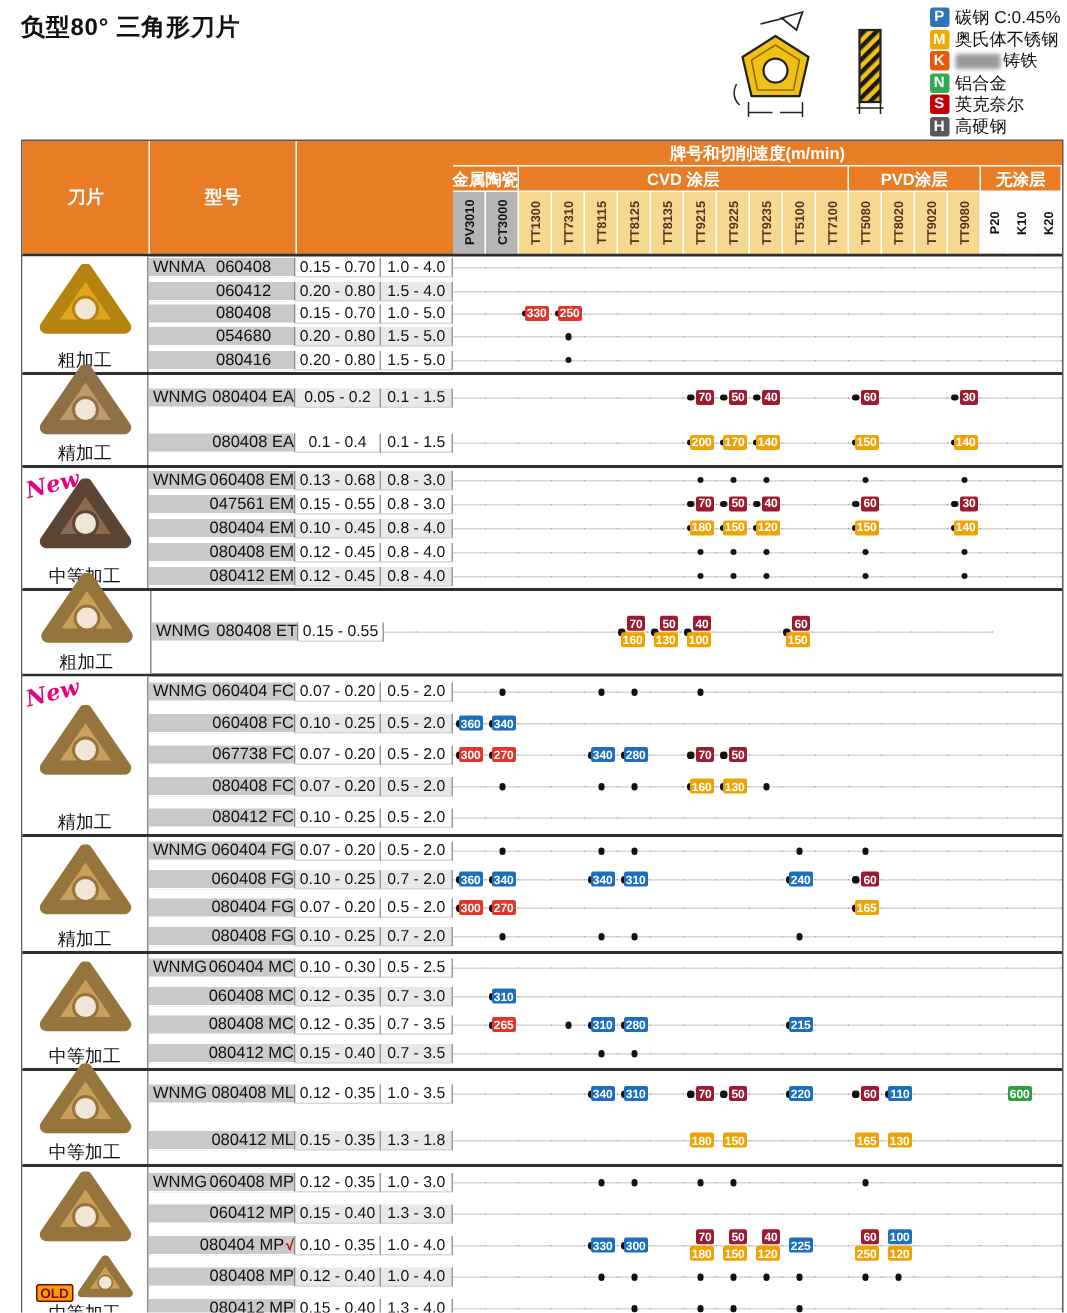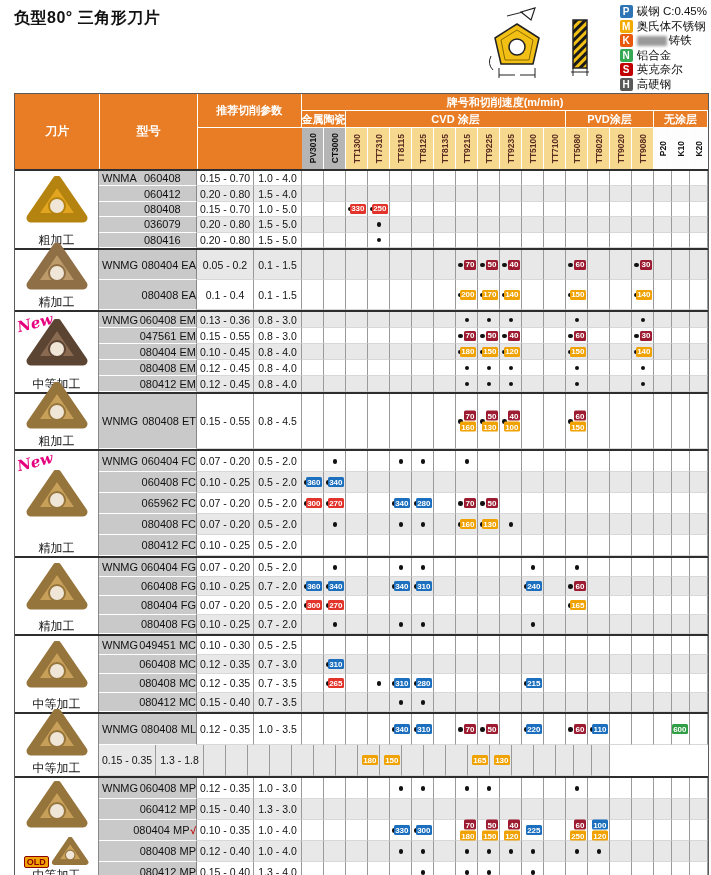--- a/index.html
+++ b/index.html
@@ -26,21 +26,21 @@
          font-weight:bold;font-size:11px;display:flex;align-items:center;justify-content:center;white-space:nowrap;}
   .gradecell{box-sizing:border-box;border-right:1px solid #fff;display:flex;align-items:center;justify-content:center;}
   .vlbl{writing-mode:vertical-rl;transform:rotate(180deg);font-size:8.5px;font-weight:bold;letter-spacing:0;}
   .feedhdr{white-space:pre-line;text-align:center;line-height:1.15;font-size:11px;}
   
   .block{display:flex;border-top:2px solid #2e2e2e;}
   .icell{width:86px;box-sizing:border-box;position:relative;background:#fff;border-right:1px solid #888;
          display:flex;flex-direction:column;align-items:center;justify-content:flex-end;padding-bottom:1px;}
   .caption{font-size:12px;color:#111;line-height:14px;}
   .rows{flex:1;display:flex;flex-direction:column;}
-  .row{display:flex;}
+  .row{display:flex;align-items:center;}
   .mcell{width:98px;box-sizing:border-box;background:#c9c9c9;border-bottom:1px solid #fff;border-right:1px solid #888;
          display:flex;align-items:center;font-size:11px;}
   .mpre{display:inline-block;width:42px;padding-left:3px;font-weight:normal;}
   .mnum{white-space:nowrap;}
   .chk{color:#c00000;font-weight:bold;margin-left:1px;font-size:10px;}
   .pcell{box-sizing:border-box;border-right:1px solid #999;border-bottom:1px solid #d8d8d8;
          display:flex;align-items:center;justify-content:center;font-size:10.5px;white-space:nowrap;}
   .gcell{box-sizing:border-box;border-right:1px solid #9a9a9a;border-bottom:1px solid #d8d8d8;
          position:relative;display:flex;align-items:center;}
   .dot{width:4.5px;height:4.5px;border-radius:50%;background:#111;position:absolute;left:2px;top:50%;margin-top:-2px;}
@@ -111,21 +111,20 @@
       <span class="lg-sq" style="background:#595959">H</span>
       <span class="lg-txt">高硬钢</span>
     </div>
   </div>
 
 <div class="tbl">
   <div class="hdr">
     <div class="hcell" style="width:86px;">刀片</div>
     <div class="hcell" style="width:98px;">型号</div>
     <div class="hstack" style="width:105px;">
-      <div class="hband" style="height:34px;">推荐切削参数</div>
     </div>
     <div class="hstack" style="width:406px;">
       <div class="hband" style="height:17px;border-right:none;">牌号和切削速度(m/min)</div>
       <div class="hsub" style="height:17px;flex:none;" id="grpRow">
           <div class="hband" style="width: 44px; height: 17px;">金属陶瓷</div>
           <div class="hband" style="width: 220px; height: 17px;">CVD 涂层</div>
           <div class="hband" style="width: 88px; height: 17px;">PVD涂层</div>
           <div class="hband" style="width: 54px; height: 17px;">无涂层</div>
         </div>
       <div class="hsub" id="colRow">
@@ -289,21 +288,21 @@
             <div class="gcell" style="width: 22px; background: rgb(255, 255, 255);"></div>
             <div class="gcell" style="width: 22px; background: rgb(255, 255, 255);"></div>
             <div class="gcell" style="width: 22px; background: rgb(255, 255, 255);"></div>
             <div class="gcell" style="width: 18px; background: rgb(255, 255, 255);"></div>
             <div class="gcell" style="width: 18px; background: rgb(255, 255, 255);"></div>
             <div class="gcell" style="width: 18px; background: rgb(255, 255, 255);"></div>
           </div>
           <div class="row" style="height: 15.4px;">
             <div class="mcell">
               <span class="mpre"></span>
-      <span class="mnum">036079</span>
+      <span class="mnum">054680</span>
             </div>
             <div class="pcell" style="width: 57px; background: rgb(232, 232, 232);">0.20 - 0.80</div>
             <div class="pcell" style="width: 48px; background: rgb(232, 232, 232);">1.5 - 5.0</div>
             <div class="gcell" style="width: 22px; background: rgb(232, 232, 232);"></div>
             <div class="gcell" style="width: 22px; background: rgb(232, 232, 232);"></div>
             <div class="gcell" style="width: 22px; background: rgb(232, 232, 232);"></div>
             <div class="gcell" style="width: 22px; background: rgb(232, 232, 232);">
               <span class="dot center"></span>
             </div>
             <div class="gcell" style="width: 22px; background: rgb(232, 232, 232);"></div>
@@ -482,21 +481,21 @@
             </svg>
           </div>
           <div class="caption">中等加工</div>
         </div>
         <div class="rows">
           <div class="row" style="height: 16px;">
             <div class="mcell">
               <span class="mpre">WNMG</span>
       <span class="mnum">060408 EM</span>
             </div>
-            <div class="pcell" style="width: 57px; background: rgb(232, 232, 232);">0.13 - 0.36</div>
+            <div class="pcell" style="width: 57px; background: rgb(232, 232, 232);">0.13 - 0.68</div>
             <div class="pcell" style="width: 48px; background: rgb(232, 232, 232);">0.8 - 3.0</div>
             <div class="gcell" style="width: 22px; background: rgb(232, 232, 232);"></div>
             <div class="gcell" style="width: 22px; background: rgb(232, 232, 232);"></div>
             <div class="gcell" style="width: 22px; background: rgb(232, 232, 232);"></div>
             <div class="gcell" style="width: 22px; background: rgb(232, 232, 232);"></div>
             <div class="gcell" style="width: 22px; background: rgb(232, 232, 232);"></div>
             <div class="gcell" style="width: 22px; background: rgb(232, 232, 232);"></div>
             <div class="gcell" style="width: 22px; background: rgb(232, 232, 232);"></div>
             <div class="gcell" style="width: 22px; background: rgb(232, 232, 232);">
               <span class="dot center"></span>
@@ -712,21 +711,20 @@
           </div>
           <div class="caption">粗加工</div>
         </div>
         <div class="rows">
           <div class="row" style="height: 55px;">
             <div class="mcell">
               <span class="mpre">WNMG</span>
       <span class="mnum">080408 ET</span>
             </div>
             <div class="pcell" style="width: 57px; background: rgb(255, 255, 255);">0.15 - 0.55</div>
-            <div class="pcell" style="width: 48px; background: rgb(255, 255, 255);">0.8 - 4.5</div>
             <div class="gcell" style="width: 22px; background: rgb(255, 255, 255);"></div>
             <div class="gcell" style="width: 22px; background: rgb(255, 255, 255);"></div>
             <div class="gcell" style="width: 22px; background: rgb(255, 255, 255);"></div>
             <div class="gcell" style="width: 22px; background: rgb(255, 255, 255);"></div>
             <div class="gcell" style="width: 22px; background: rgb(255, 255, 255);"></div>
             <div class="gcell" style="width: 22px; background: rgb(255, 255, 255);"></div>
             <div class="gcell" style="width: 22px; background: rgb(255, 255, 255);"></div>
             <div class="gcell" style="width: 22px; background: rgb(255, 255, 255);">
               <span class="dot"></span>
               <span class="vwrap">
@@ -847,21 +845,21 @@
             <div class="gcell" style="width: 22px; background: rgb(232, 232, 232);"></div>
             <div class="gcell" style="width: 22px; background: rgb(232, 232, 232);"></div>
             <div class="gcell" style="width: 22px; background: rgb(232, 232, 232);"></div>
             <div class="gcell" style="width: 18px; background: rgb(232, 232, 232);"></div>
             <div class="gcell" style="width: 18px; background: rgb(232, 232, 232);"></div>
             <div class="gcell" style="width: 18px; background: rgb(232, 232, 232);"></div>
           </div>
           <div class="row" style="height: 21px;">
             <div class="mcell">
               <span class="mpre"></span>
-      <span class="mnum">065962 FC</span>
+      <span class="mnum">067738 FC</span>
             </div>
             <div class="pcell" style="width: 57px; background: rgb(255, 255, 255);">0.07 - 0.20</div>
             <div class="pcell" style="width: 48px; background: rgb(255, 255, 255);">0.5 - 2.0</div>
             <div class="gcell" style="width: 22px; background: rgb(255, 255, 255);">
               <span class="dot"></span>
               <span class="vwrap">
                 <span class="vbox" style="background:#e3342b">300</span>
               </span>
             </div>
             <div class="gcell" style="width: 22px; background: rgb(255, 255, 255);">
@@ -1175,21 +1173,21 @@
     <polygon points="32,10 51,38 13,38" fill="none" stroke="#96753c" stroke-width="2"></polygon>
     <circle cx="32" cy="30" r="8" fill="#efe6d8" stroke="#96753c" stroke-width="2"></circle>
             </svg>
           </div>
           <div class="caption">中等加工</div>
         </div>
         <div class="rows">
           <div class="row" style="height: 19px;">
             <div class="mcell">
               <span class="mpre">WNMG</span>
-      <span class="mnum">049451 MC</span>
+      <span class="mnum">060404 MC</span>
             </div>
             <div class="pcell" style="width: 57px; background: rgb(255, 255, 255);">0.10 - 0.30</div>
             <div class="pcell" style="width: 48px; background: rgb(255, 255, 255);">0.5 - 2.5</div>
             <div class="gcell" style="width: 22px; background: rgb(255, 255, 255);"></div>
             <div class="gcell" style="width: 22px; background: rgb(255, 255, 255);"></div>
             <div class="gcell" style="width: 22px; background: rgb(255, 255, 255);"></div>
             <div class="gcell" style="width: 22px; background: rgb(255, 255, 255);"></div>
             <div class="gcell" style="width: 22px; background: rgb(255, 255, 255);"></div>
             <div class="gcell" style="width: 22px; background: rgb(255, 255, 255);"></div>
             <div class="gcell" style="width: 22px; background: rgb(255, 255, 255);"></div>
@@ -1393,20 +1391,24 @@
             <div class="gcell" style="width: 18px; background: rgb(255, 255, 255);"></div>
             <div class="gcell" style="width: 18px; background: rgb(255, 255, 255);">
               <span class="dot"></span>
               <span class="vwrap">
                 <span class="vbox" style="background:#2f9e44">600</span>
               </span>
             </div>
             <div class="gcell" style="width: 18px; background: rgb(255, 255, 255);"></div>
           </div>
           <div class="row" style="height: 31px;">
+            <div class="mcell">
+              <span class="mpre"></span>
+      <span class="mnum">080412 ML</span>
+            </div>
             <div class="pcell" style="width: 57px; background: rgb(232, 232, 232);">0.15 - 0.35</div>
             <div class="pcell" style="width: 48px; background: rgb(232, 232, 232);">1.3 - 1.8</div>
             <div class="gcell" style="width: 22px; background: rgb(232, 232, 232);"></div>
             <div class="gcell" style="width: 22px; background: rgb(232, 232, 232);"></div>
             <div class="gcell" style="width: 22px; background: rgb(232, 232, 232);"></div>
             <div class="gcell" style="width: 22px; background: rgb(232, 232, 232);"></div>
             <div class="gcell" style="width: 22px; background: rgb(232, 232, 232);"></div>
             <div class="gcell" style="width: 22px; background: rgb(232, 232, 232);"></div>
             <div class="gcell" style="width: 22px; background: rgb(232, 232, 232);"></div>
             <div class="gcell" style="width: 22px; background: rgb(232, 232, 232);">

